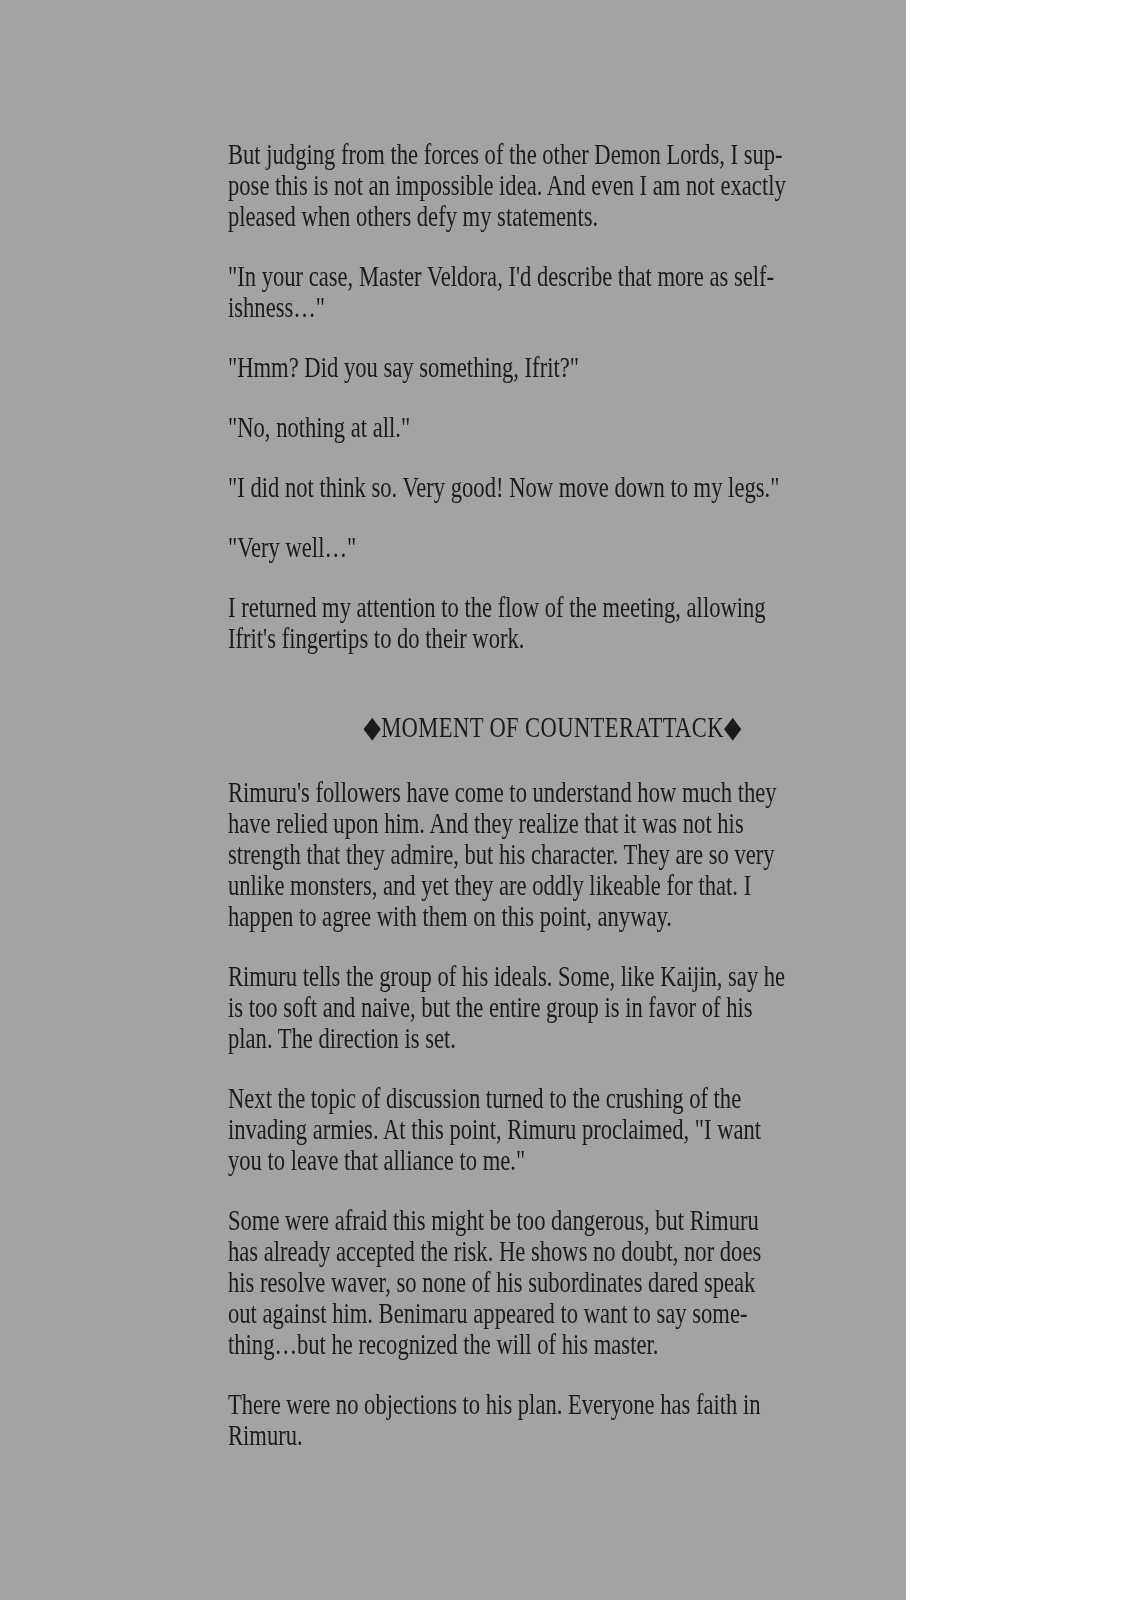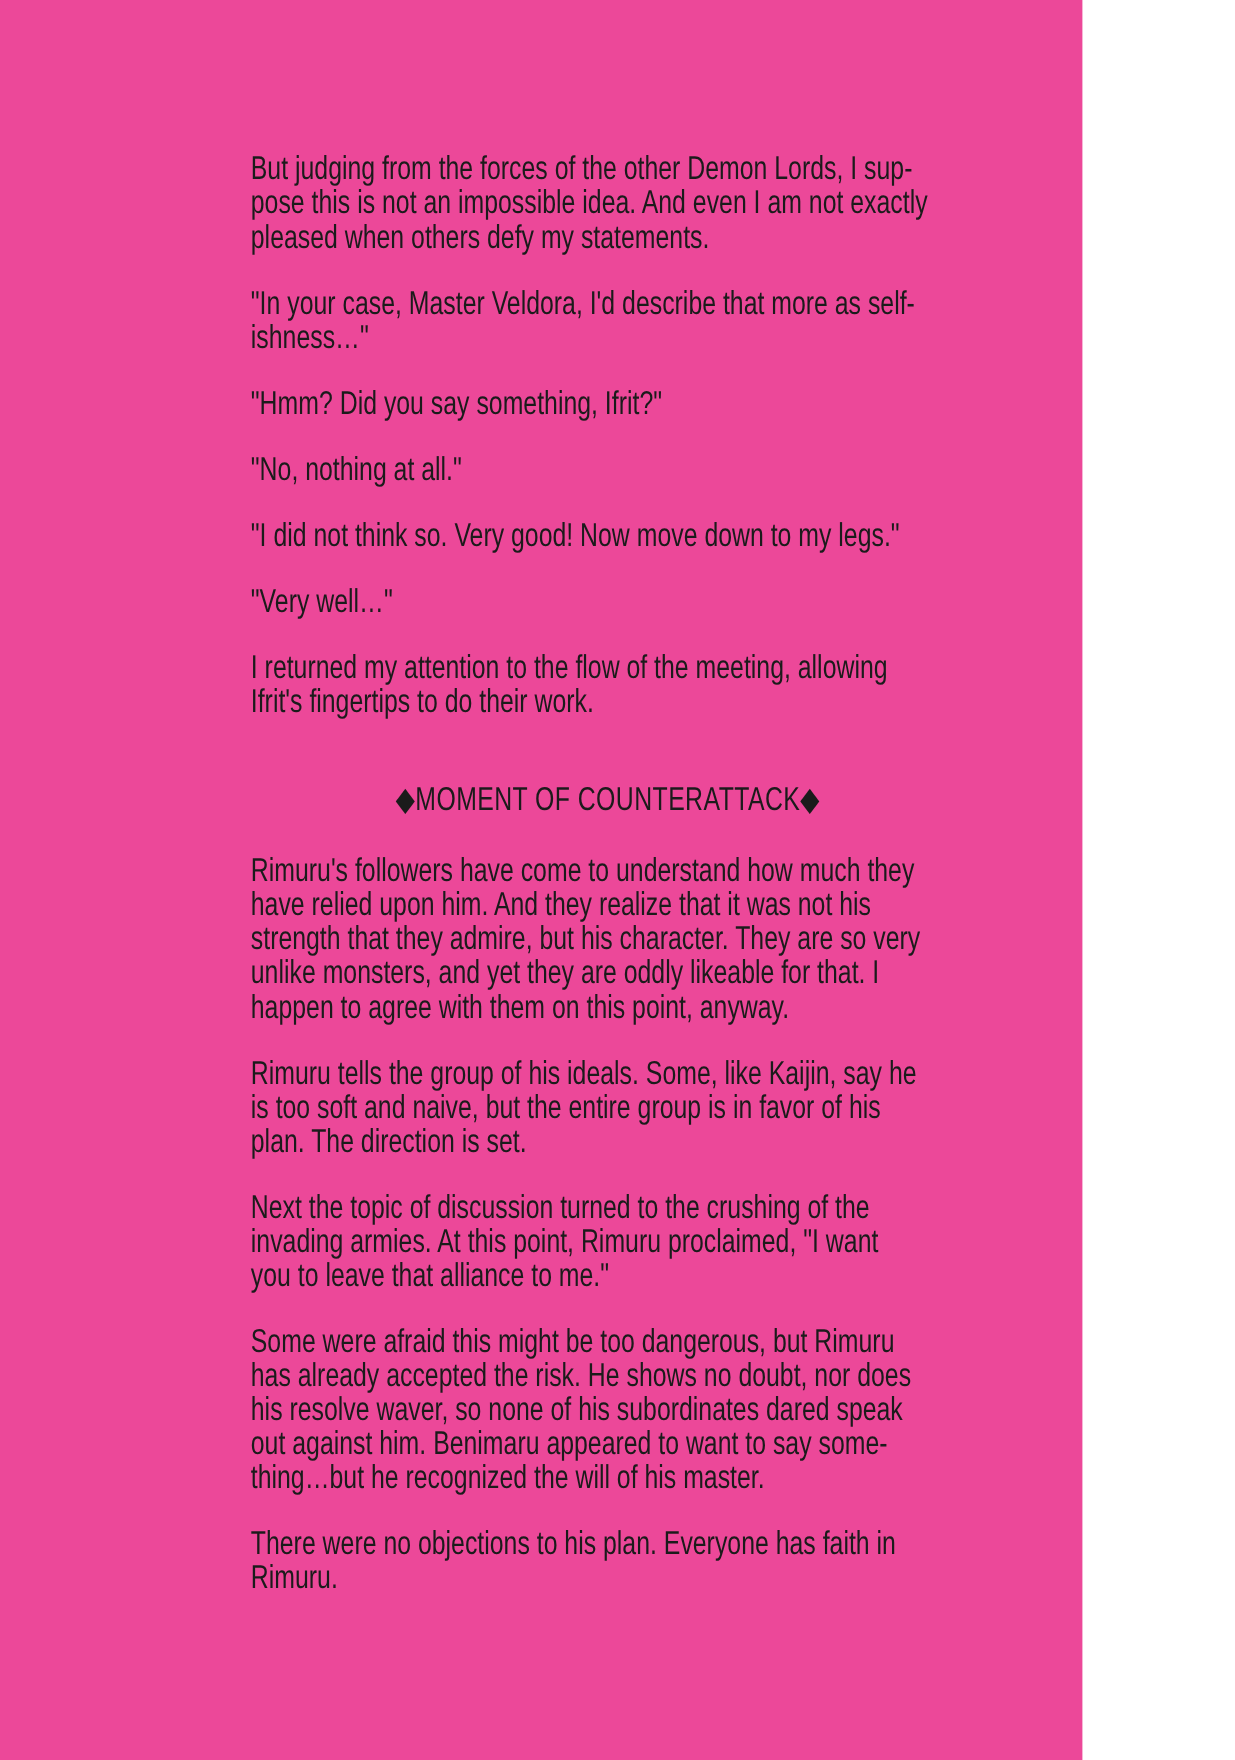--- a/index.html
+++ b/index.html
@@ -2,25 +2,25 @@
 <html><head>
 <meta charset="utf-8">
 <style>
   html, body {
     margin: 0;
     padding: 0;
     background: #ffffff;
   }
   .page {
     position: relative;
-    width: 984px;
+    width: 906px;
     height: 1600px;
-    background: #ec4899;
+    background: #a3a3a3;
     overflow: hidden;
-    font-family: Liberation Sans, sans-serif;
+    font-family: Liberation Serif, serif;
   }
   .text-column {
     position: absolute;
     left: 228px;
     top: 138px;
     width: 862px;
     transform: scaleX(0.753);
     transform-origin: left top;
     color: #1b1b1b;
     font-size: 30px;

